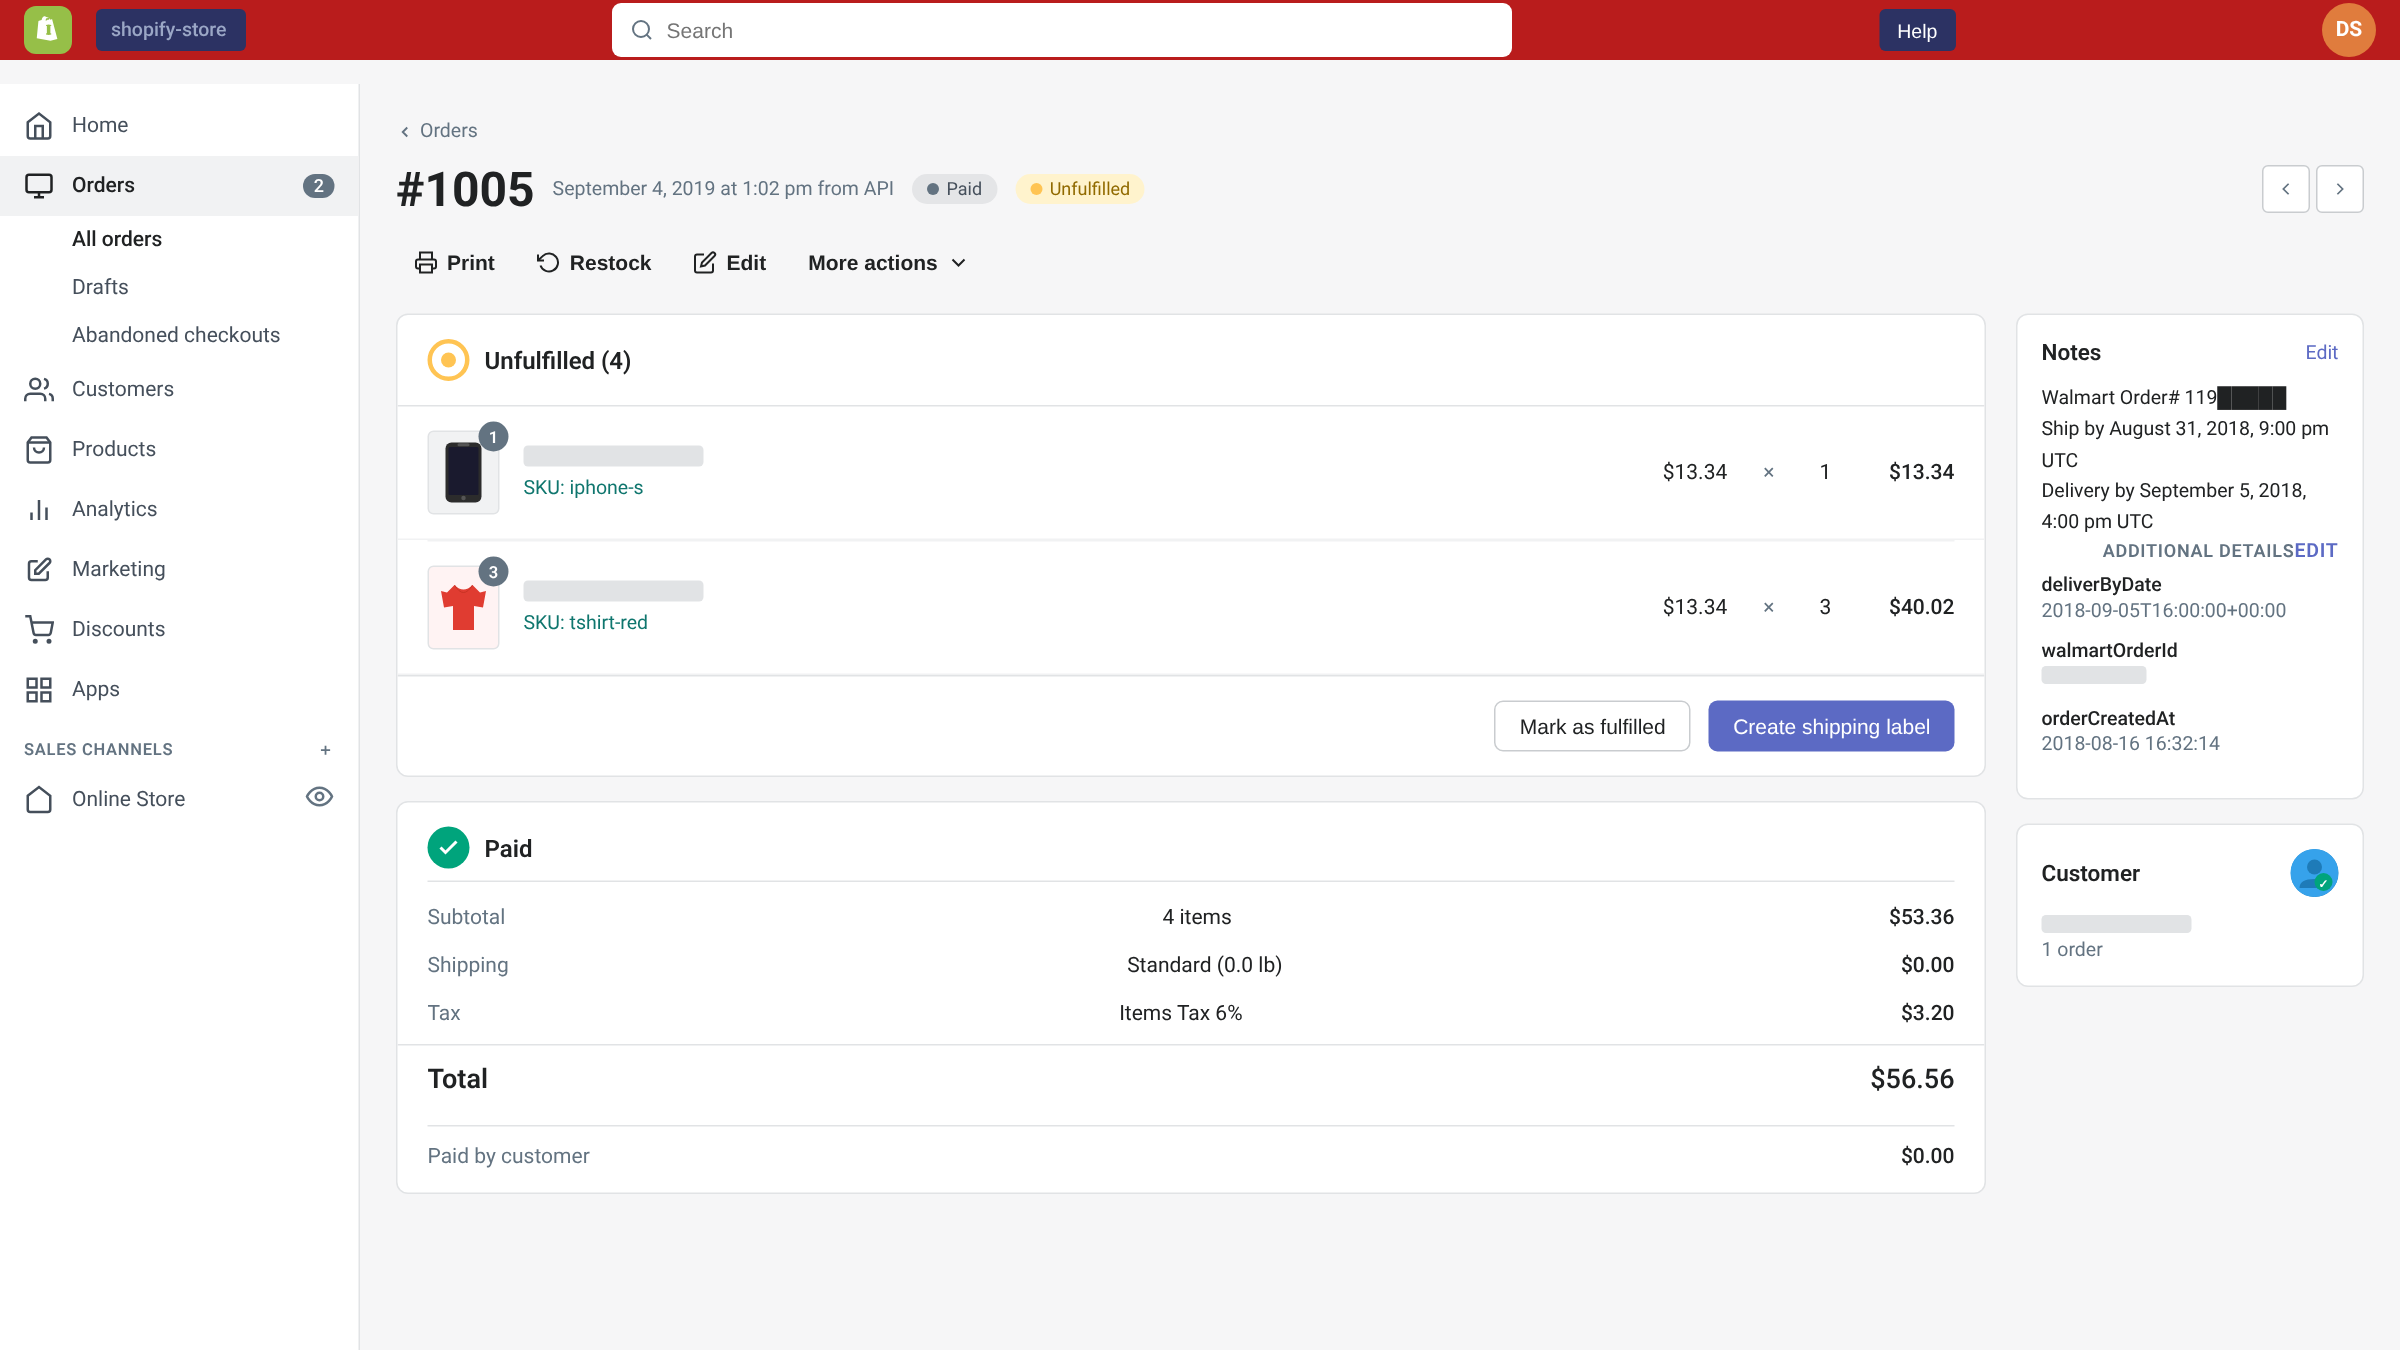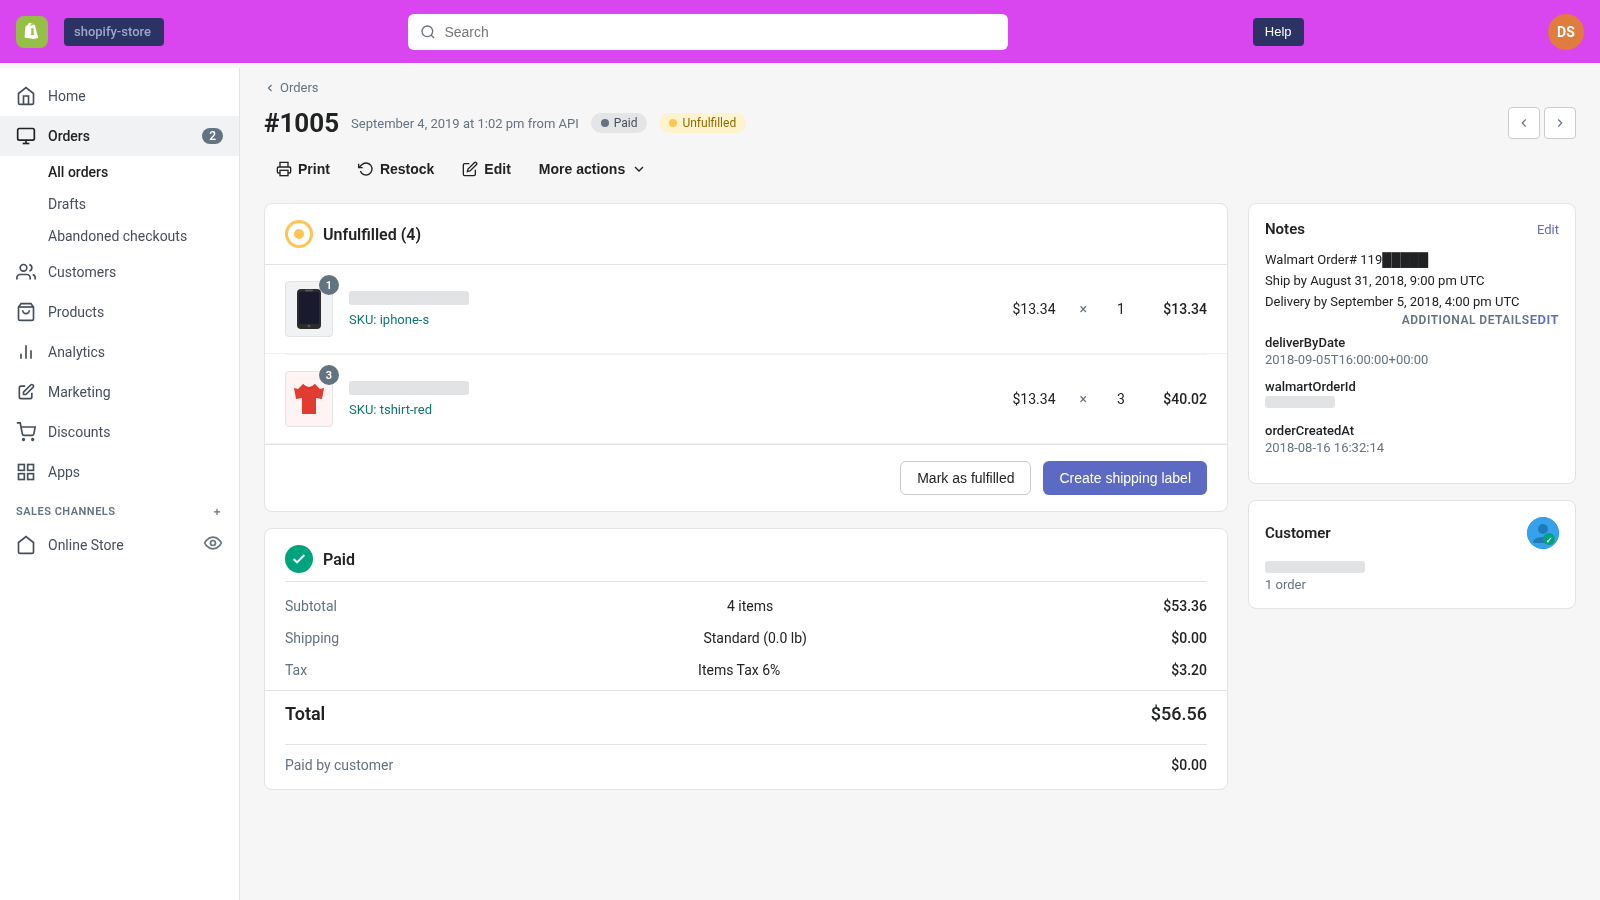--- a/index.html
+++ b/index.html
@@ -1,21 +1,21 @@
 <!DOCTYPE html>
 <html><head>
   <meta charset="utf-8">
   <style>
     * { box-sizing: border-box; margin: 0; padding: 0; }
     body { font-family: -apple-system, BlinkMacSystemFont, 'Segoe UI', Roboto, sans-serif; background: #f6f6f7; color: #212b36; font-size: 14px; }
 
     
     .top-nav {
-      background: #d946ef;
-      height: 63px;
+      background: #b91c1c;
+      height: 40px;
       display: flex;
       align-items: center;
       padding: 0 16px;
       gap: 16px;
       position: fixed; top: 0; left: 0; right: 0; z-index: 100;
     }
     .shopify-logo {
       width: 32px; height: 32px;
       background: #96bf48;
       border-radius: 8px;
@@ -74,21 +74,21 @@
       padding-top: 56px;
       min-height: 100vh;
     }
 
     
     .sidebar {
       width: 240px;
       background: #fff;
       border-right: 1px solid #e1e3e5;
       position: fixed;
-      top: 68px; bottom: 0; left: 0;
+      top: 56px; bottom: 0; left: 0;
       overflow-y: auto;
       padding: 8px 0;
     }
     .sidebar-item {
       display: flex;
       align-items: center;
       padding: 10px 16px;
       gap: 12px;
       cursor: pointer;
       color: #454f5b;
@@ -151,21 +151,21 @@
       justify-content: space-between;
       margin-bottom: 16px;
     }
     .page-title-row {
       display: flex;
       align-items: center;
       gap: 12px;
       flex-wrap: wrap;
     }
     .page-title {
-      font-size: 26px;
+      font-size: 32px;
       font-weight: 700;
       color: #202223;
     }
     .page-subtitle {
       font-size: 13px;
       color: #637381;
     }
     .badge-paid {
       background: #e4e5e7;
       color: #454f5b;
@@ -349,21 +349,21 @@
     .payment-label.bold { color: #202223; font-weight: 600; }
     .payment-desc { color: #202223; }
     .payment-value { color: #202223; font-weight: 500; }
     .payment-section-header {
       display: flex; align-items: center; gap: 10px;
       padding: 16px 20px 8px;
     }
 
     
     .right-panel {
-      width: 328px;
+      width: 232px;
       flex-shrink: 0;
     }
     .panel-card {
       background: #fff;
       border-radius: 8px;
       border: 1px solid #e1e3e5;
       margin-bottom: 16px;
       padding: 16px;
     }
     .panel-header {

